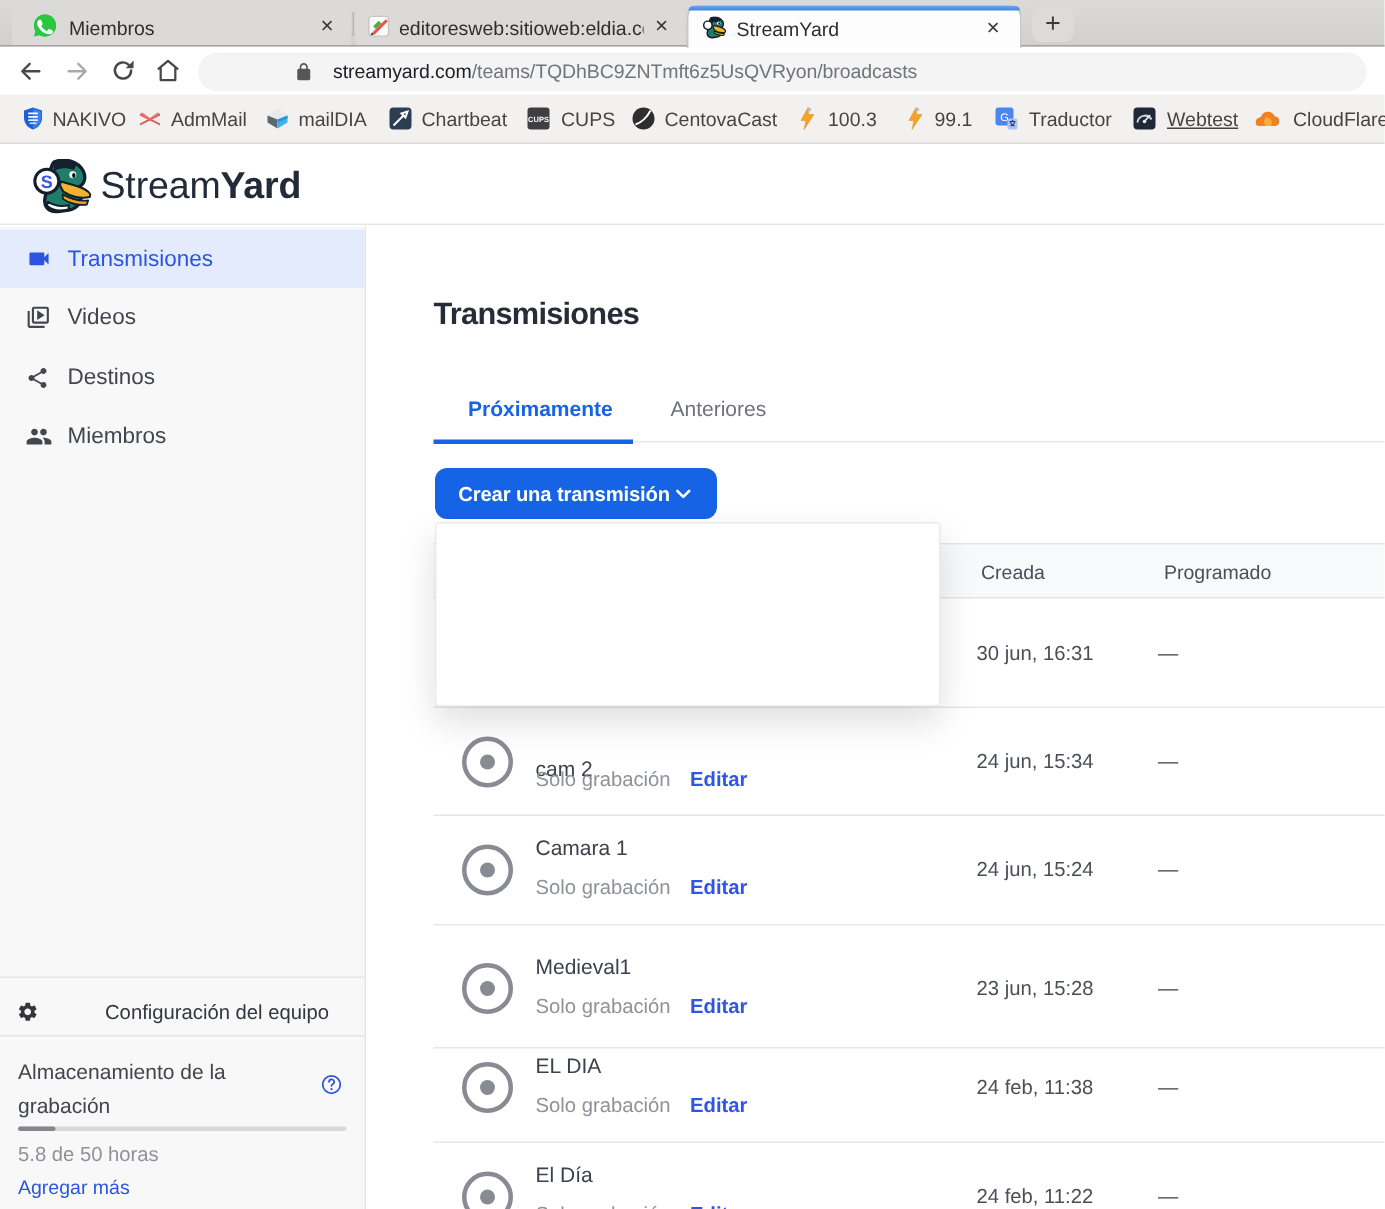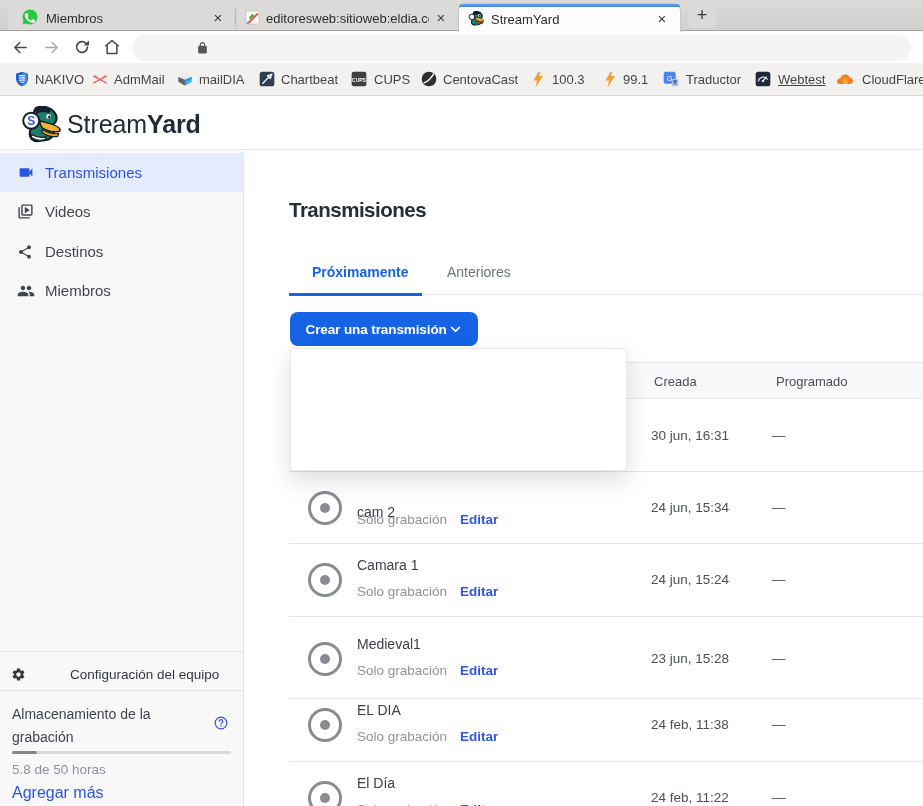--- a/index.html
+++ b/index.html
@@ -145,20 +145,21 @@
   <path d="M21.5 3.2 L21.3 10.1 L14.4 9.9 Z" fill="#48484a"></path>
 </svg>
   <svg class="abs" style="left:103px; top:6px;" width="18" height="18" viewBox="0 0 24 24" fill="none" stroke="#48484a" stroke-width="2" stroke-linejoin="round">
     <path d="M3 11 L12 3.5 L21 11"></path>
       <path d="M5.5 9.5 V20.5 H18.5 V9.5"></path>
   </svg>
   <div id="urlpill"></div>
   <svg class="abs" style="left:196px; top:9px;" width="13" height="14" viewBox="0 0 24 24" fill="#56565a">
     <path d="M18 8h-1V6c0-2.76-2.24-5-5-5S7 3.24 7 6v2H6c-1.1 0-2 .9-2 2v10c0 1.1.9 2 2 2h12c1.1 0 2-.9 2-2V10c0-1.1-.9-2-2-2zM9 6c0-1.66 1.34-3 3-3s3 1.34 3 3v2H9V6z"></path>
   </svg>
+  <div id="urltext">streamyard.com<span class="gray">/teams/TQDhBC9ZNTmft6z5UsQVRyon/broadcasts</span></div>
 </div>
 
 <div id="bookmarks"></div>
 <svg class="bmicon" style="left:14px;" viewBox="0 0 24 24">
   <path d="M12 1 L21 4 V11 C21 17 17 21.5 12 23 C7 21.5 3 17 3 11 V4 Z" fill="#1d5fd6"></path>
   <path d="M12 2.2 L20 4.9 V11 C20 16.4 16.6 20.5 12 21.9 Z" fill="#3c82f0"></path>
   <rect x="7" y="6" width="10" height="1.8" rx="0.9" fill="#fff"></rect>
   <rect x="7" y="9.4" width="10" height="1.8" rx="0.9" fill="#fff"></rect>
   <rect x="7" y="12.8" width="10" height="1.8" rx="0.9" fill="#dfe9ff"></rect>
   <rect x="8.5" y="16" width="7" height="1.6" rx="0.8" fill="#dfe9ff"></rect>
@@ -271,21 +272,21 @@
 <span class="abs" style="left:12px; top:703px; font-size:14px; color:#41454d; line-height:23px;">Almacenamiento de la<br>grabación</span>
 <svg class="abs" style="left:214px; top:716px;" width="14" height="14" viewBox="0 0 24 24" fill="none" stroke="#2b55e1" stroke-width="2">
   <circle cx="12" cy="12" r="10"></circle>
   <path d="M9.2 9 a2.9 2.9 0 1 1 4 2.7 c-.9.4-1.2 1-1.2 1.9" stroke-linecap="round"></path>
   <circle cx="12" cy="17.3" r="1.3" fill="#2b55e1" stroke="none"></circle>
 </svg>
 <div class="abs" style="left:12px; top:750.5px; width:219px; height:3.5px; background:#d9d9db; border-radius:2px;">
   <div style="width:25px; height:3.5px; background:#84878c; border-radius:2px;"></div>
 </div>
 <span class="abs" style="left:12px; top:762px; font-size:13.5px; color:#8e929a;">5.8 de 50 horas</span>
-<span class="abs" style="left:12px; top:783.5px; font-size:16px; color:#2b55e1;">Agregar más</span>
+<span class="abs" style="left:12px; top:783.5px; font-size:13px; color:#2b55e1;">Agregar más</span>
 
 <div id="main"></div>
 <h1>Transmisiones</h1>
 <span class="ttab" id="ttab1">Próximamente</span>
 <span class="ttab" id="ttab2">Anteriores</span>
 <div id="tabline"></div>
 <div id="tabline2"></div>
 
 <div id="thead">
   <span class="th" style="left:365px; top:11.5px;">Creada</span>

